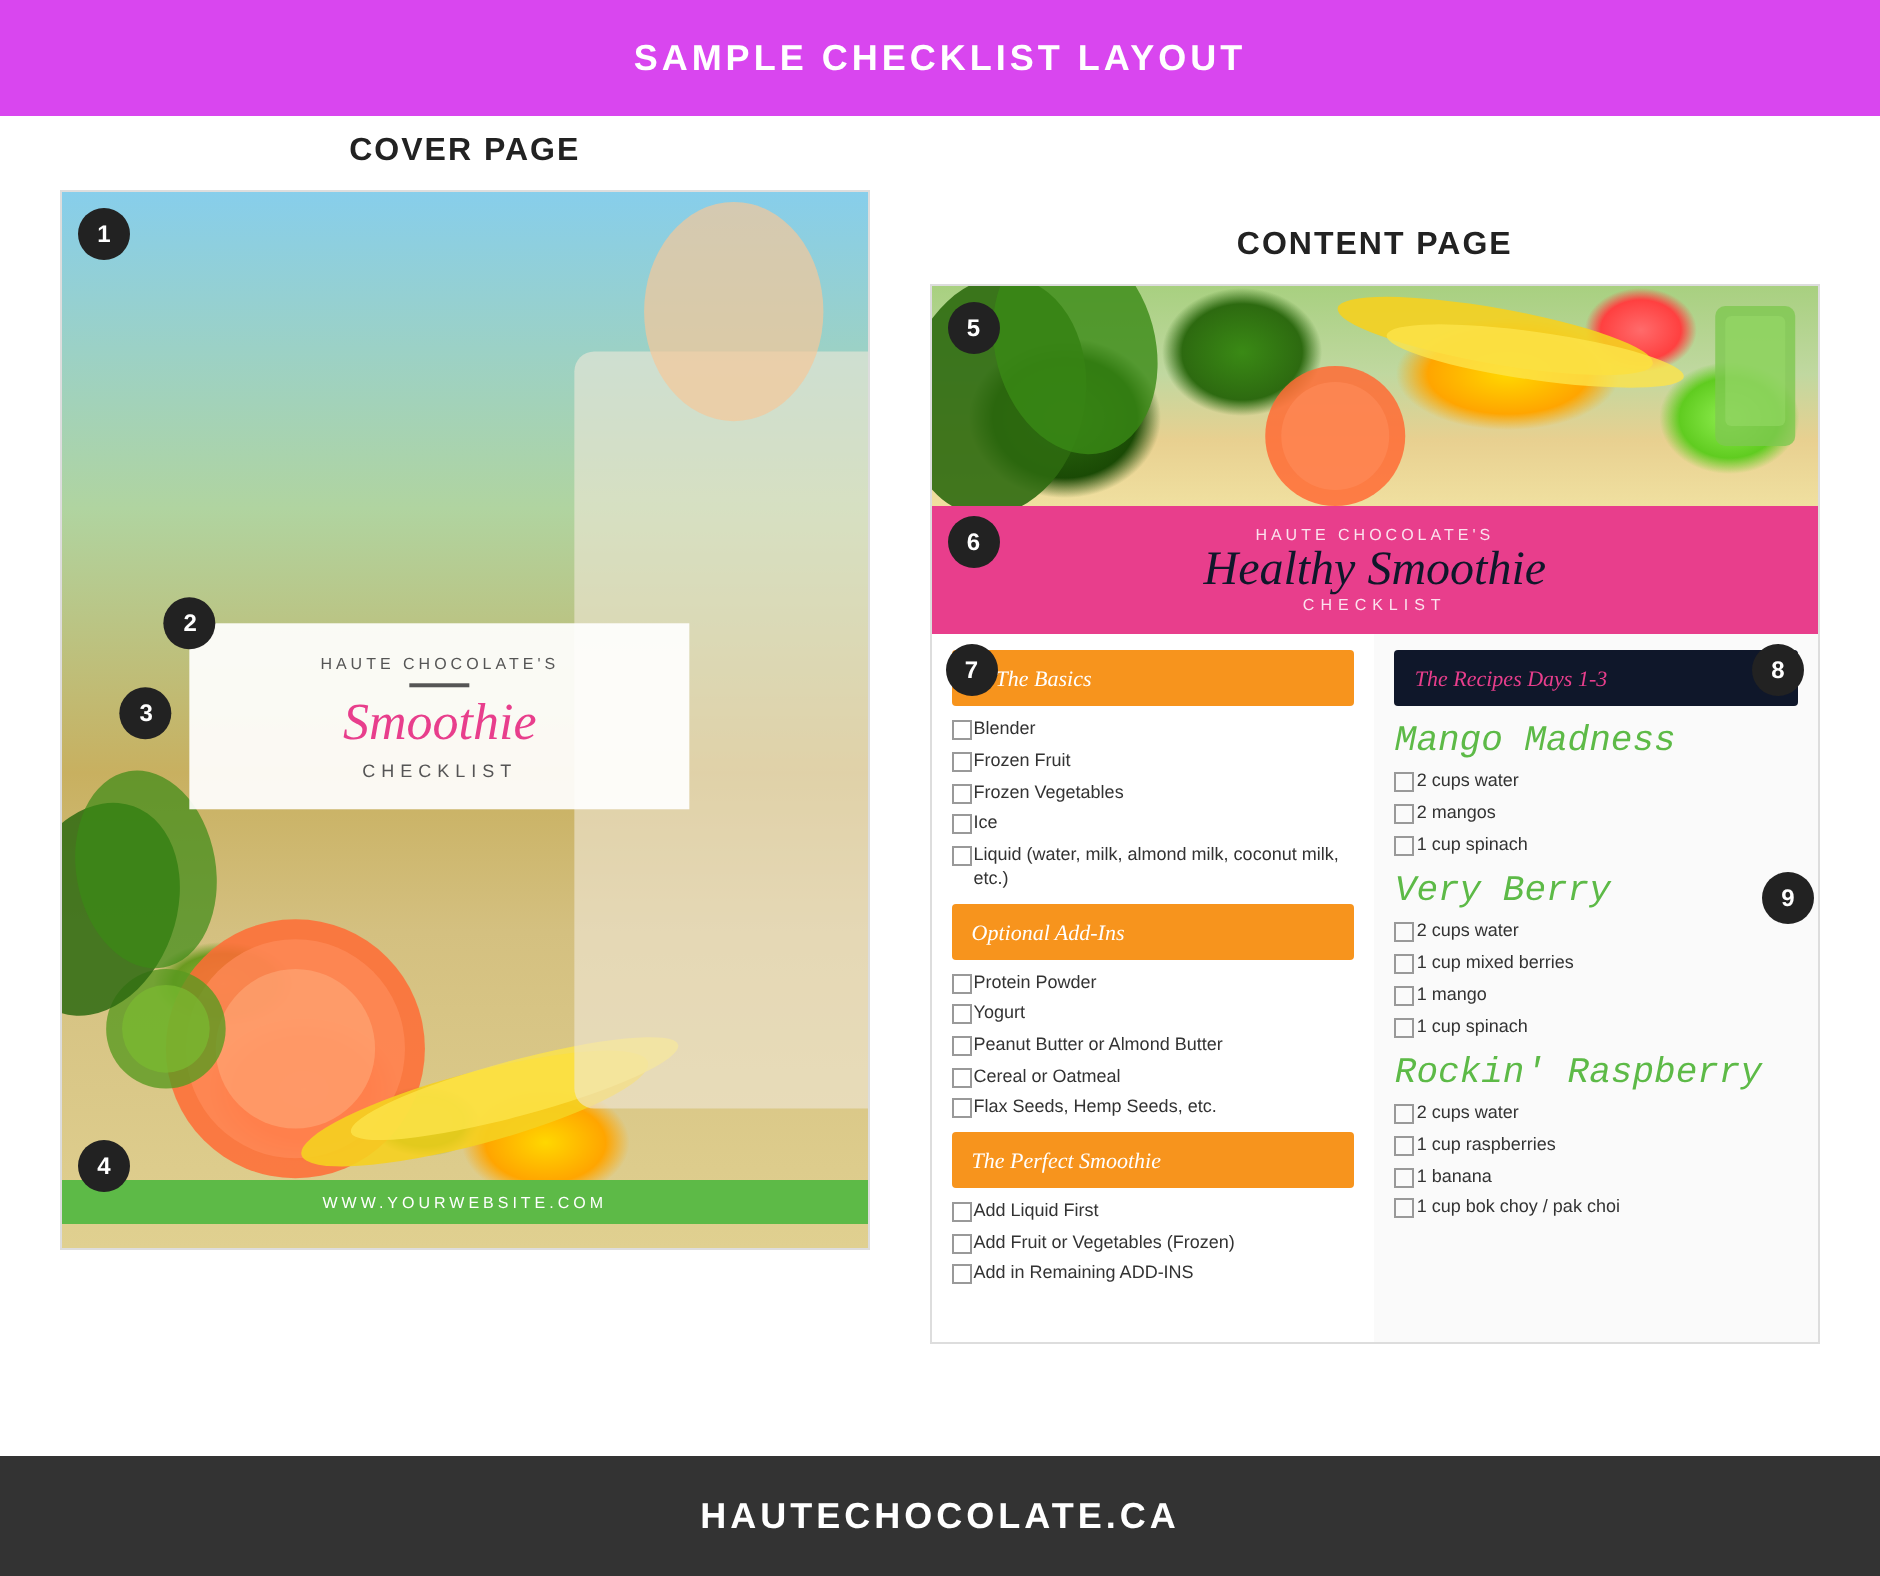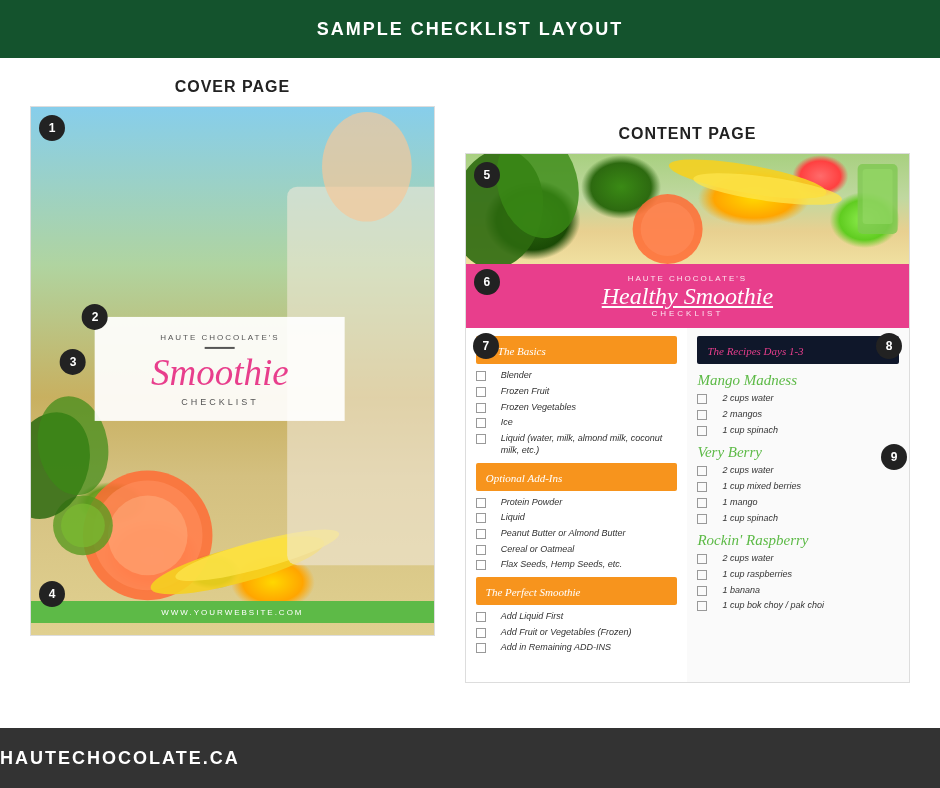--- a/index.html
+++ b/index.html
@@ -6,39 +6,39 @@
     body {
       font-family: 'Georgia', serif;
       background: #fff;
       width: 940px;
       height: 788px;
       overflow: hidden;
     }
 
     
     .top-bar {
-      background: #14532d;
+      background: #d946ef;
       height: 58px;
       display: flex;
       align-items: center;
       justify-content: center;
     }
     .top-bar-title {
       font-family: Arial, sans-serif;
       font-weight: 900;
       font-size: 18px;
       letter-spacing: 2px;
       color: #fff;
     }
 
     
     .main {
       display: flex;
       flex-direction: row;
-      padding: 20px 30px;
+      padding: 9px 30px;
       gap: 30px;
       height: calc(788px - 58px - 60px);
     }
 
     
     .section-label {
       font-family: Arial, sans-serif;
       font-weight: 900;
       font-size: 16px;
       letter-spacing: 1px;
@@ -107,21 +107,21 @@
 
     .cover-card-the {
       font-family: 'Times New Roman', serif;
       font-size: 16px;
       color: #333;
       margin-top: 6px;
     }
 
     .cover-card-title {
       font-family: 'Georgia', serif;
-      font-size: 37px;
+      font-size: 26px;
       font-style: italic;
       color: #e83e8c;
       line-height: 1;
       margin: 2px 0;
     }
 
     .cover-card-subtitle {
       font-family: Arial, sans-serif;
       font-size: 9px;
       letter-spacing: 3px;
@@ -203,23 +203,22 @@
       font-family: Arial, sans-serif;
       font-size: 8px;
       letter-spacing: 2px;
       color: rgba(255,255,255,0.85);
       text-transform: uppercase;
     }
     .content-header-title {
       font-family: 'Georgia', serif;
       font-size: 24px;
       font-style: italic;
-      color: #ffffff;
+      color: #0f172a;
       line-height: 1.1;
-      text-decoration: underline;
     }
     .content-header-sub {
       font-family: Arial, sans-serif;
       font-size: 8px;
       letter-spacing: 3px;
       color: rgba(255,255,255,0.85);
       text-transform: uppercase;
     }
 
     
@@ -268,57 +267,57 @@
       font-style: italic;
       font-size: 11px;
       color: #e83e8c;
       text-align: center;
     }
 
     
     .checklist-item {
       display: flex;
       align-items: flex-start;
-      gap: 15px;
+      gap: 1px;
       margin-bottom: 4px;
-      font-style: italic;
     }
     .checkbox {
       width: 10px;
       height: 10px;
       border: 1px solid #999;
       flex-shrink: 0;
       margin-top: 1px;
     }
     .checklist-text {
       font-family: Arial, sans-serif;
       font-size: 9px;
       color: #333;
       line-height: 1.3;
     }
 
     
     .recipe-title {
-      font-family: Liberation Serif, serif;
-      font-size: 15px;
+      font-family: Liberation Mono, monospace;
+      font-size: 18px;
       font-style: italic;
       color: #5dba47;
       margin-bottom: 4px;
       margin-top: 8px;
     }
     .recipe-title:first-child {
       margin-top: 0;
     }
 
     
     .footer {
       background: #333;
       height: 60px;
       display: flex;
       align-items: center;
+      justify-content: center;
     }
     .footer-text {
       font-family: Arial, sans-serif;
       font-weight: 700;
       font-size: 18px;
       letter-spacing: 2px;
       color: #fff;
     }
   </style>
 </head>
@@ -465,21 +464,21 @@
             <div class="section-bar">
               <span class="section-bar-text">Optional Add-Ins</span>
             </div>
           </div>
           <div class="checklist-item">
             <div class="checkbox"></div>
             <span class="checklist-text">Protein Powder</span>
           </div>
           <div class="checklist-item">
             <div class="checkbox"></div>
-            <span class="checklist-text">Liquid</span>
+            <span class="checklist-text">Yogurt</span>
           </div>
           <div class="checklist-item">
             <div class="checkbox"></div>
             <span class="checklist-text">Peanut Butter or Almond Butter</span>
           </div>
           <div class="checklist-item">
             <div class="checkbox"></div>
             <span class="checklist-text">Cereal or Oatmeal</span>
           </div>
           <div class="checklist-item">

